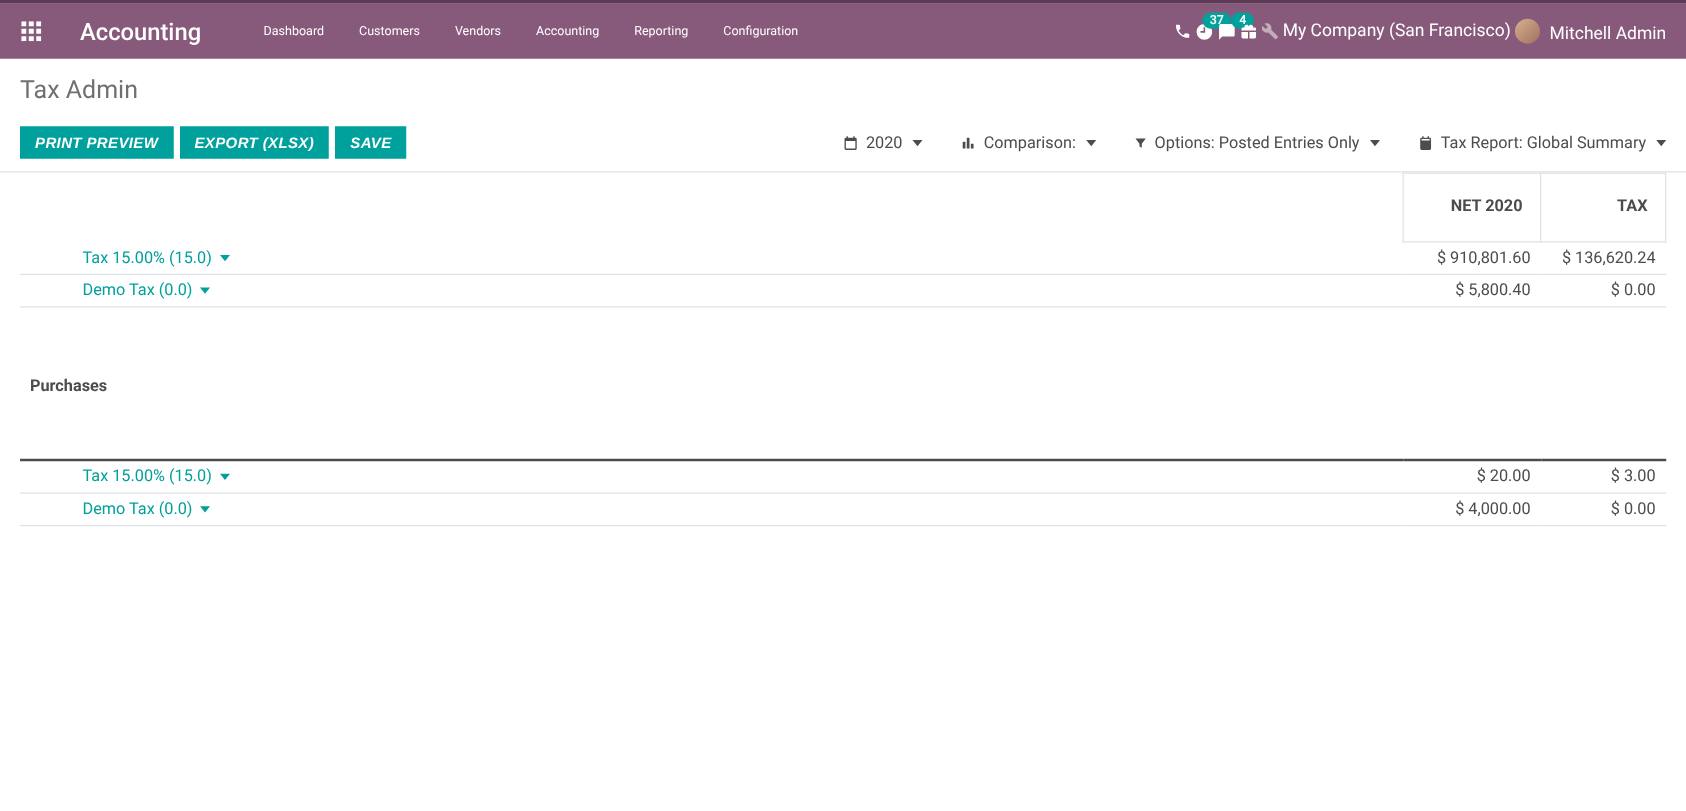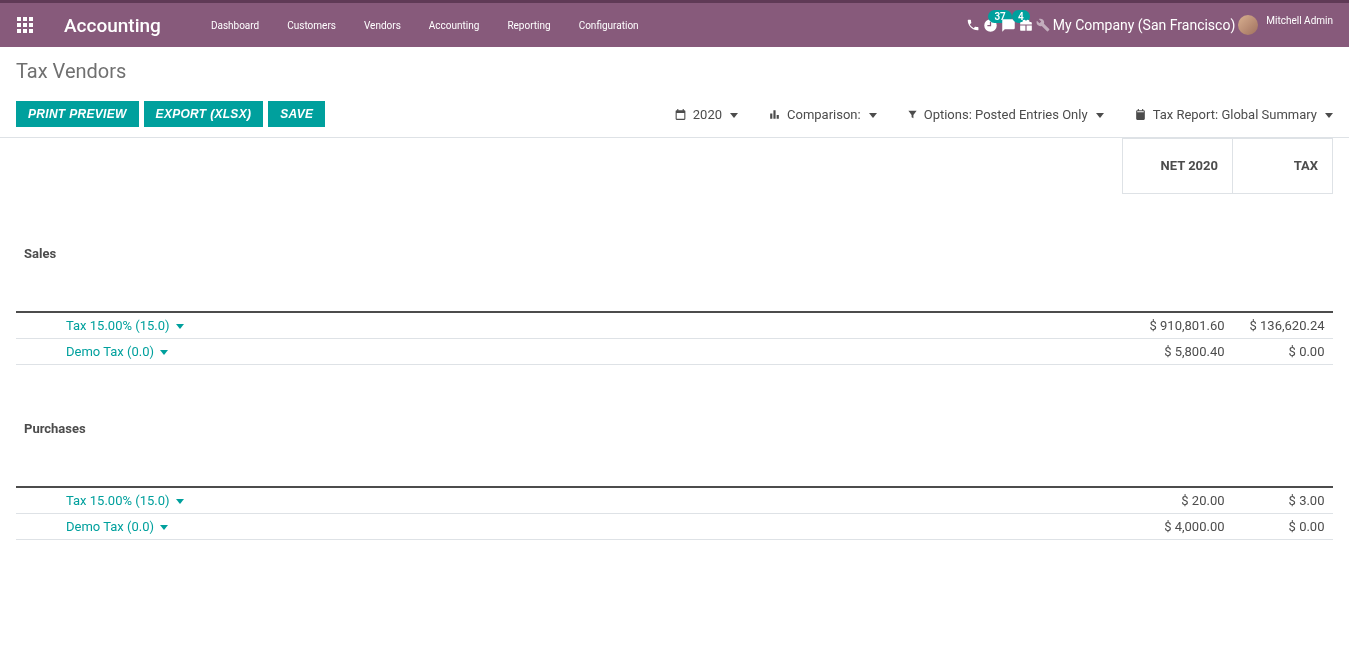--- a/index.html
+++ b/index.html
@@ -9,21 +9,21 @@
   
   .navbar { background: #875A7B; color: #fff; display: flex; align-items: center; height: 44px; padding: 0 16px; }
   .navbar .apps-icon { width: 18px; height: 18px; margin-right: 30px; cursor: pointer; display: inline-flex; align-items: center; justify-content: center; }
   .navbar .brand { font-size: 19px; font-weight: 500; color: #fff; margin-right: 50px; }
   .navbar .menu { display: flex; gap: 28px; flex: 1; }
   .navbar .menu-item { color: #ffffff; font-size: 10px; cursor: pointer; }
   .navbar .right-group { display: flex; align-items: center; gap: 3px; }
   .navbar .icon-wrap { position: relative; display: inline-flex; align-items: center; cursor: pointer; }
   .navbar .badge { position: absolute; top: -8px; right: -14px; background: #00A09D; color: #fff; font-size: 10px; font-weight: 600; padding: 1px 6px; border-radius: 10px; }
   .navbar .company { color: #fff; font-size: 14px; cursor: pointer; }
-  .navbar .user { display: flex; align-items: flex-start; gap: 8px; color: #fff; font-size: 10px; cursor: pointer; }
+  .navbar .user { display: flex; align-items: flex-end; gap: 8px; color: #fff; font-size: 14px; cursor: pointer; }
   .navbar .avatar { width: 20px; height: 20px; border-radius: 50%; background: linear-gradient(135deg,#d8b090,#a0705e); }
   .navbar svg { fill: #fff; }
   .debug-icon { opacity: 0.5; }
   
   .page-head { padding: 12px 16px 12px 16px; }
   .page-title { font-size: 20px; color: #707070; font-weight: 400; }
   
   .control-row { display: flex; align-items: center; justify-content: space-between; padding: 6px 16px 10px 16px; border-bottom: 1px solid #dee2e6; }
   .btn-group { display: flex; gap: 5px; }
   .btn { background: #00A09D; color: #fff; border: none; padding: 6px 12px; font-size: 12px; font-weight: 700; letter-spacing: 0.3px; cursor: pointer; font-style: italic; }
@@ -108,21 +108,21 @@
     </span>
     <span class="company">My Company (San Francisco)</span>
     <span class="user">
       <span class="avatar"></span>
       <span>Mitchell Admin</span>
     </span>
   </div>
 </nav>
 
 <div class="page-head">
-  <div class="page-title">Tax Vendors</div>
+  <div class="page-title">Tax Admin</div>
 </div>
 
 <div class="control-row">
   <div class="btn-group">
     <button class="btn">PRINT PREVIEW</button>
     <button class="btn">EXPORT (XLSX)</button>
     <button class="btn">SAVE</button>
   </div>
   <div class="filter-group">
     <span class="filter">
@@ -164,23 +164,20 @@
       <col class="col-tax">
     </colgroup>
     <thead>
       <tr>
         <th class="spacer-head"></th>
         <th class="header-cell">NET 2020</th>
         <th class="header-cell">TAX</th>
       </tr>
     </thead>
     <tbody>
-      <tr class="section-title">
-        <td colspan="3">Sales</td>
-      </tr>
       <tr class="data-row">
         <td class="linkcell"><a><span>Tax 15.00% (15.0)</span><span class="caret-down-link"></span></a></td>
         <td class="num">$ 910,801.60</td>
         <td class="num">$ 136,620.24</td>
       </tr>
       <tr class="data-row">
         <td class="linkcell"><a><span>Demo Tax (0.0)</span><span class="caret-down-link"></span></a></td>
         <td class="num">$ 5,800.40</td>
         <td class="num">$ 0.00</td>
       </tr>

